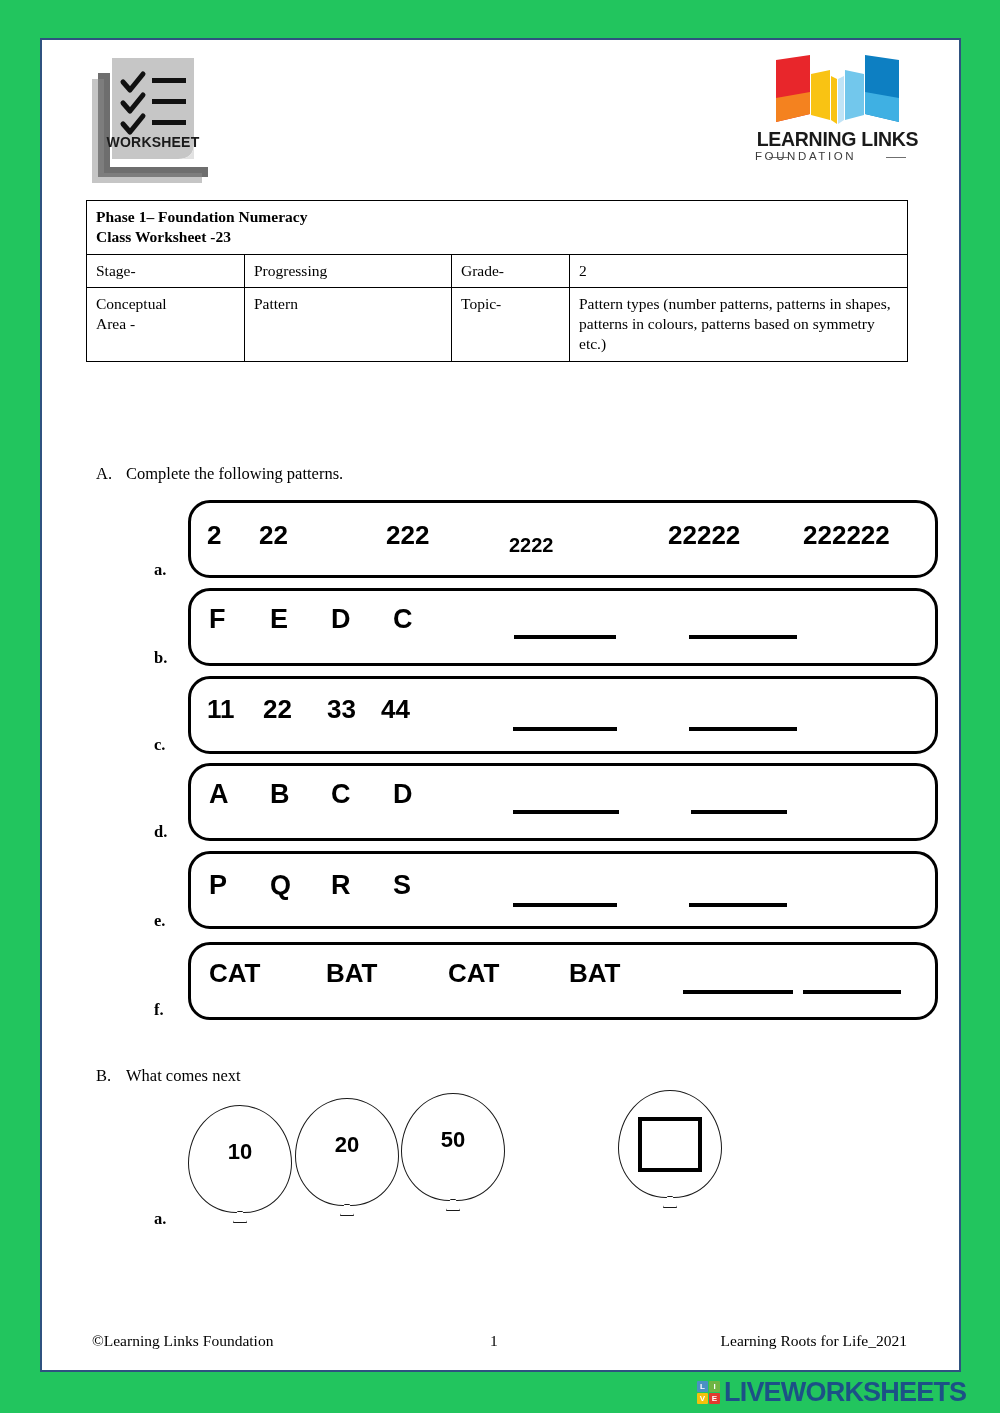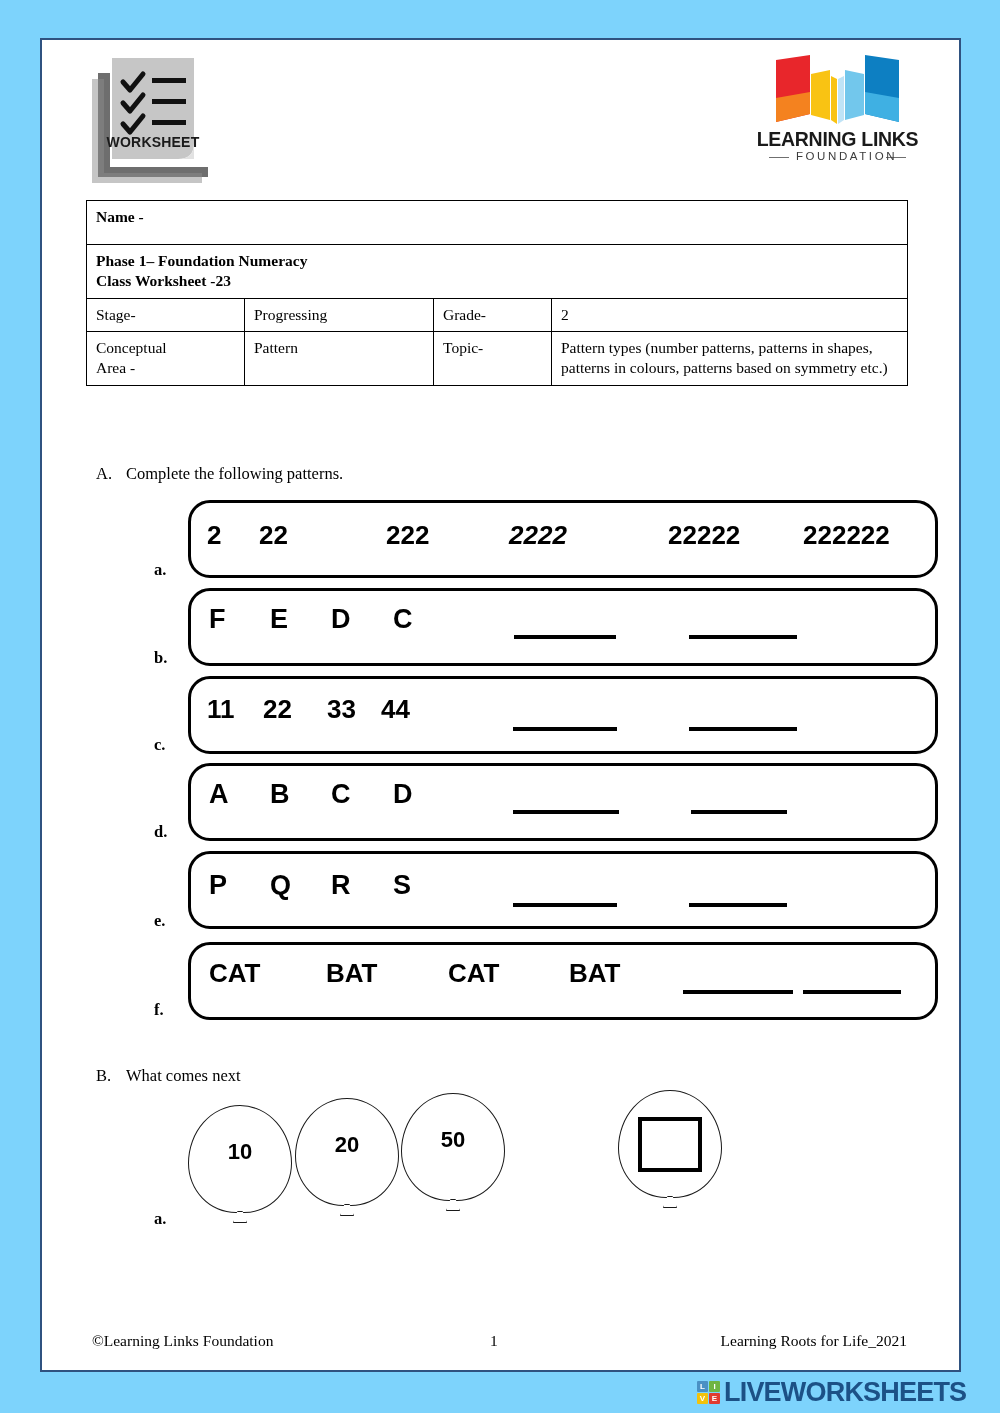--- a/index.html
+++ b/index.html
@@ -5,21 +5,21 @@
   * { box-sizing: border-box; }
   html, body {
     margin: 0; padding: 0;
     width: 1000px; height: 1413px;
     background: #ffffff;
     font-family: "Liberation Serif", serif;
   }
   #page {
     position: relative;
     width: 1000px; height: 1413px;
-    background: #7dd3fc;
+    background: #22c55e;
     overflow: hidden;
   }
   
   #sheet-frame {
     position: absolute;
     left: 40px; top: 38px;
     width: 921px; height: 1334px;
     border: 2px solid #2f5280;
     background: #ffffff;
   }
@@ -38,22 +38,21 @@
   #llf-logo .wordmark {
     position: absolute; left: 0; top: 76px; width: 165px;
     text-align: center;
     font-family: "Liberation Sans", sans-serif;
     font-weight: bold;
     font-size: 19.5px;
     letter-spacing: -0.3px;
     color: #1a1a1a;
   }
   #llf-logo .subword {
-    position: absolute; left: 9px; top: 98px; width: 165px;
-    text-align: center;
+    position: absolute; left: 0; top: 98px; width: 165px;
     font-family: "Liberation Sans", sans-serif;
     font-size: 11.5px;
     letter-spacing: 2.6px;
     color: #3c3c3c;
   }
   #llf-logo .rule-l, #llf-logo .rule-r {
     position: absolute; top: 105px; height: 1px; width: 20px; background: #6f6f6f;
   }
   #llf-logo .rule-l { left: 14px; }
   #llf-logo .rule-r { right: 14px; }
@@ -70,21 +69,21 @@
   #info-table td {
     border: 1px solid #000;
     padding: 6px 8px 7px 9px;
     vertical-align: top;
     line-height: 1.28;
   }
   #info-table td.bold { font-weight: bold; }
   .cell-name { height: 44px; }
   .cell-phase { height: 50px; }
   .col-a { width: 158px; }
-  .col-b { width: 189px; }
+  .col-b { width: 207px; }
   .col-c { width: 118px; }
 
   
   .section-head {
     position: absolute;
     font-family: "Liberation Serif", serif;
     font-size: 16.5px;
     color: #000;
   }
   .section-head .letter { display: inline-block; width: 30px; }
@@ -238,23 +237,20 @@
       <polygon points="144,46 110,40 110,62 144,70" fill="#3fb0e3"></polygon>
     </svg>
     <div class="wordmark">LEARNING LINKS</div>
     <div class="rule-l"></div>
     <div class="rule-r"></div>
     <div class="subword">FOUNDATION</div>
   </div>
 
   <table id="info-table">
     <tbody>
-        <tr>
-      <td class="bold cell-name" colspan="4">Name -</td>
-    </tr>
     <tr>
       <td class="bold cell-phase" colspan="4">
         <div>Phase 1– Foundation Numeracy</div>
         <div>Class Worksheet -23</div>
       </td>
     </tr>
     <tr>
       <td class="col-a">Stage-</td>
       <td class="col-b">Progressing</td>
       <td class="col-c">Grade-</td>
@@ -274,21 +270,21 @@
 
   <div class="section-head" style="left:96px; top:464px;">
     <span class="letter">A.</span><span>Complete the following patterns.</span>
   </div>
 
   <div class="row-label" style="left:154px; top:560px;">a.</div>
   <div class="pattern-row" style="top:500px;">
     <span class="pattern-item" style="left:16px; top:17px; font-size:26px;">2</span>
     <span class="pattern-item" style="left:68px; top:17px; font-size:26px;">22</span>
     <span class="pattern-item" style="left:195px; top:17px; font-size:26px;">222</span>
-    <span class="pattern-item" style="left:318px; top:17px; font-size:26px;font-style:italic;">2222</span>
+    <span class="pattern-item" style="left:318px; top:31px; font-size:20px;">2222</span>
     <span class="pattern-item" style="left:438px; top:17px; font-size:26px;margin-left:39px;">22222</span>
     <span class="pattern-item" style="left:612px; top:17px; font-size:26px;">222222</span>
   </div>
 
   <div class="row-label" style="left:154px; top:648px;">b.</div>
   <div class="pattern-row" style="top:588px;">
     <span class="pattern-item" style="left:18px; top:13px; font-size:27px;">F</span>
     <span class="pattern-item" style="left:79px; top:13px; font-size:27px;">E</span>
     <span class="pattern-item" style="left:140px; top:13px; font-size:27px;">D</span>
     <span class="pattern-item" style="left:202px; top:13px; font-size:27px;">C</span>

